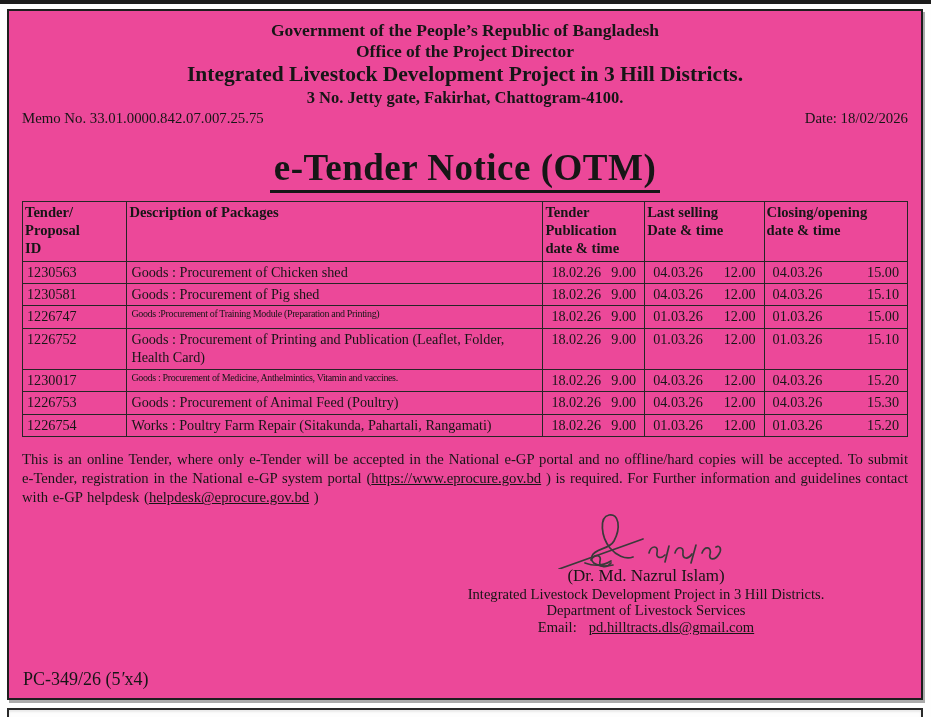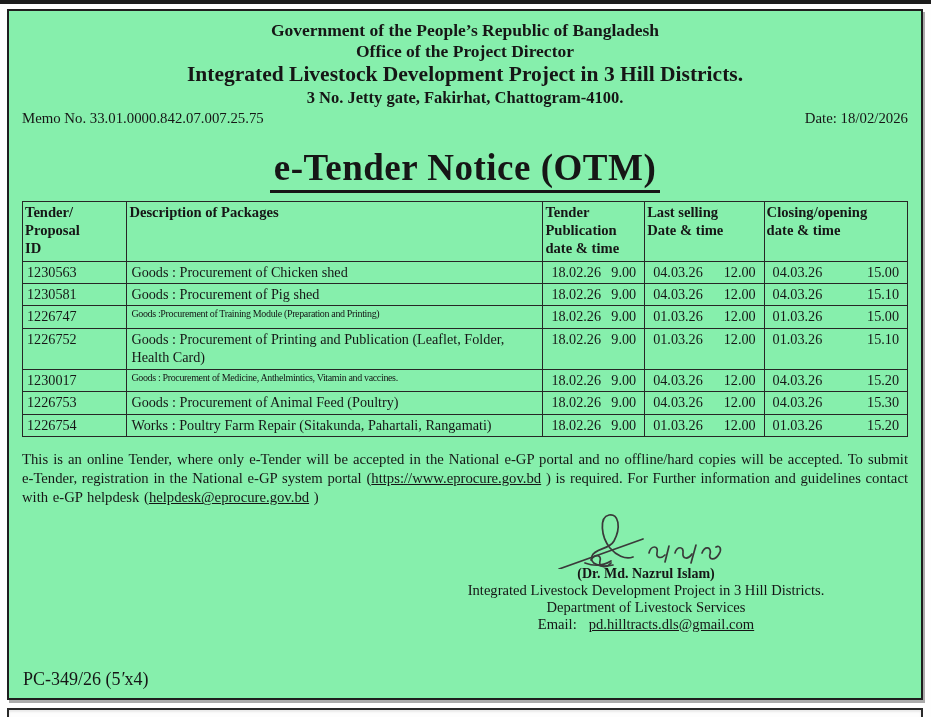--- a/index.html
+++ b/index.html
@@ -24,21 +24,21 @@
     position: absolute; left: 7px; right: 8px; top: 708px; height: 20px;
     border: 2px solid #2a2a2a; border-bottom: none;
     background: #fdfdfd;
     box-shadow: inset 0 2px 2px rgba(0,0,0,0.08);
   }
   
   .notice-box {
     position: absolute; left: 7px; top: 9px; width: 916px; height: 691px;
     border: 2px solid #1e1e1e;
     box-shadow: 2px 3px 0 rgba(70,70,70,0.45);
-    background: #86efac;
+    background: #ec4899;
     padding: 9px 13px 6px 13px;
   }
   .center { text-align: center; }
   .gov-line    { font-weight: bold; font-size: 17.5px; line-height: 1.2; }
   .office-line { font-weight: bold; font-size: 17.5px; line-height: 1.2; }
   .project-line{ font-weight: bold; font-size: 21.5px; line-height: 1.2; }
   .address-line{ font-weight: bold; font-size: 16.5px; line-height: 1.2; }
   .memo-row {
     display: flex; justify-content: space-between;
     font-size: 14.8px; margin-top: 2px;
@@ -77,21 +77,21 @@
     margin-top: 13px;
     font-size: 14.7px; text-align: justify; line-height: 1.3;
     word-spacing: 1px;
   }
   .link { text-decoration: underline; color: inherit; cursor: pointer; }
   .sig-block {
     width: 500px; margin: 2px 12px 0 auto; text-align: center;
     line-height: 1.12; font-size: 14.6px;
   }
   .sig-svg { display: block; margin: 0 auto -3px auto; }
-  .sig-name { font-weight: bold; font-size: 14px; }
+  .sig-name { font-weight: normal; font-size: 17px; }
   .email-line { padding-top: 1px; }
   .email-label { margin-right: 12px; }
   .print-code {
     position: absolute; left: 14px; bottom: 8px; font-size: 18px;
   }
   .prime { font-style: italic; }
 </style>
 </head>
 <body>
 

